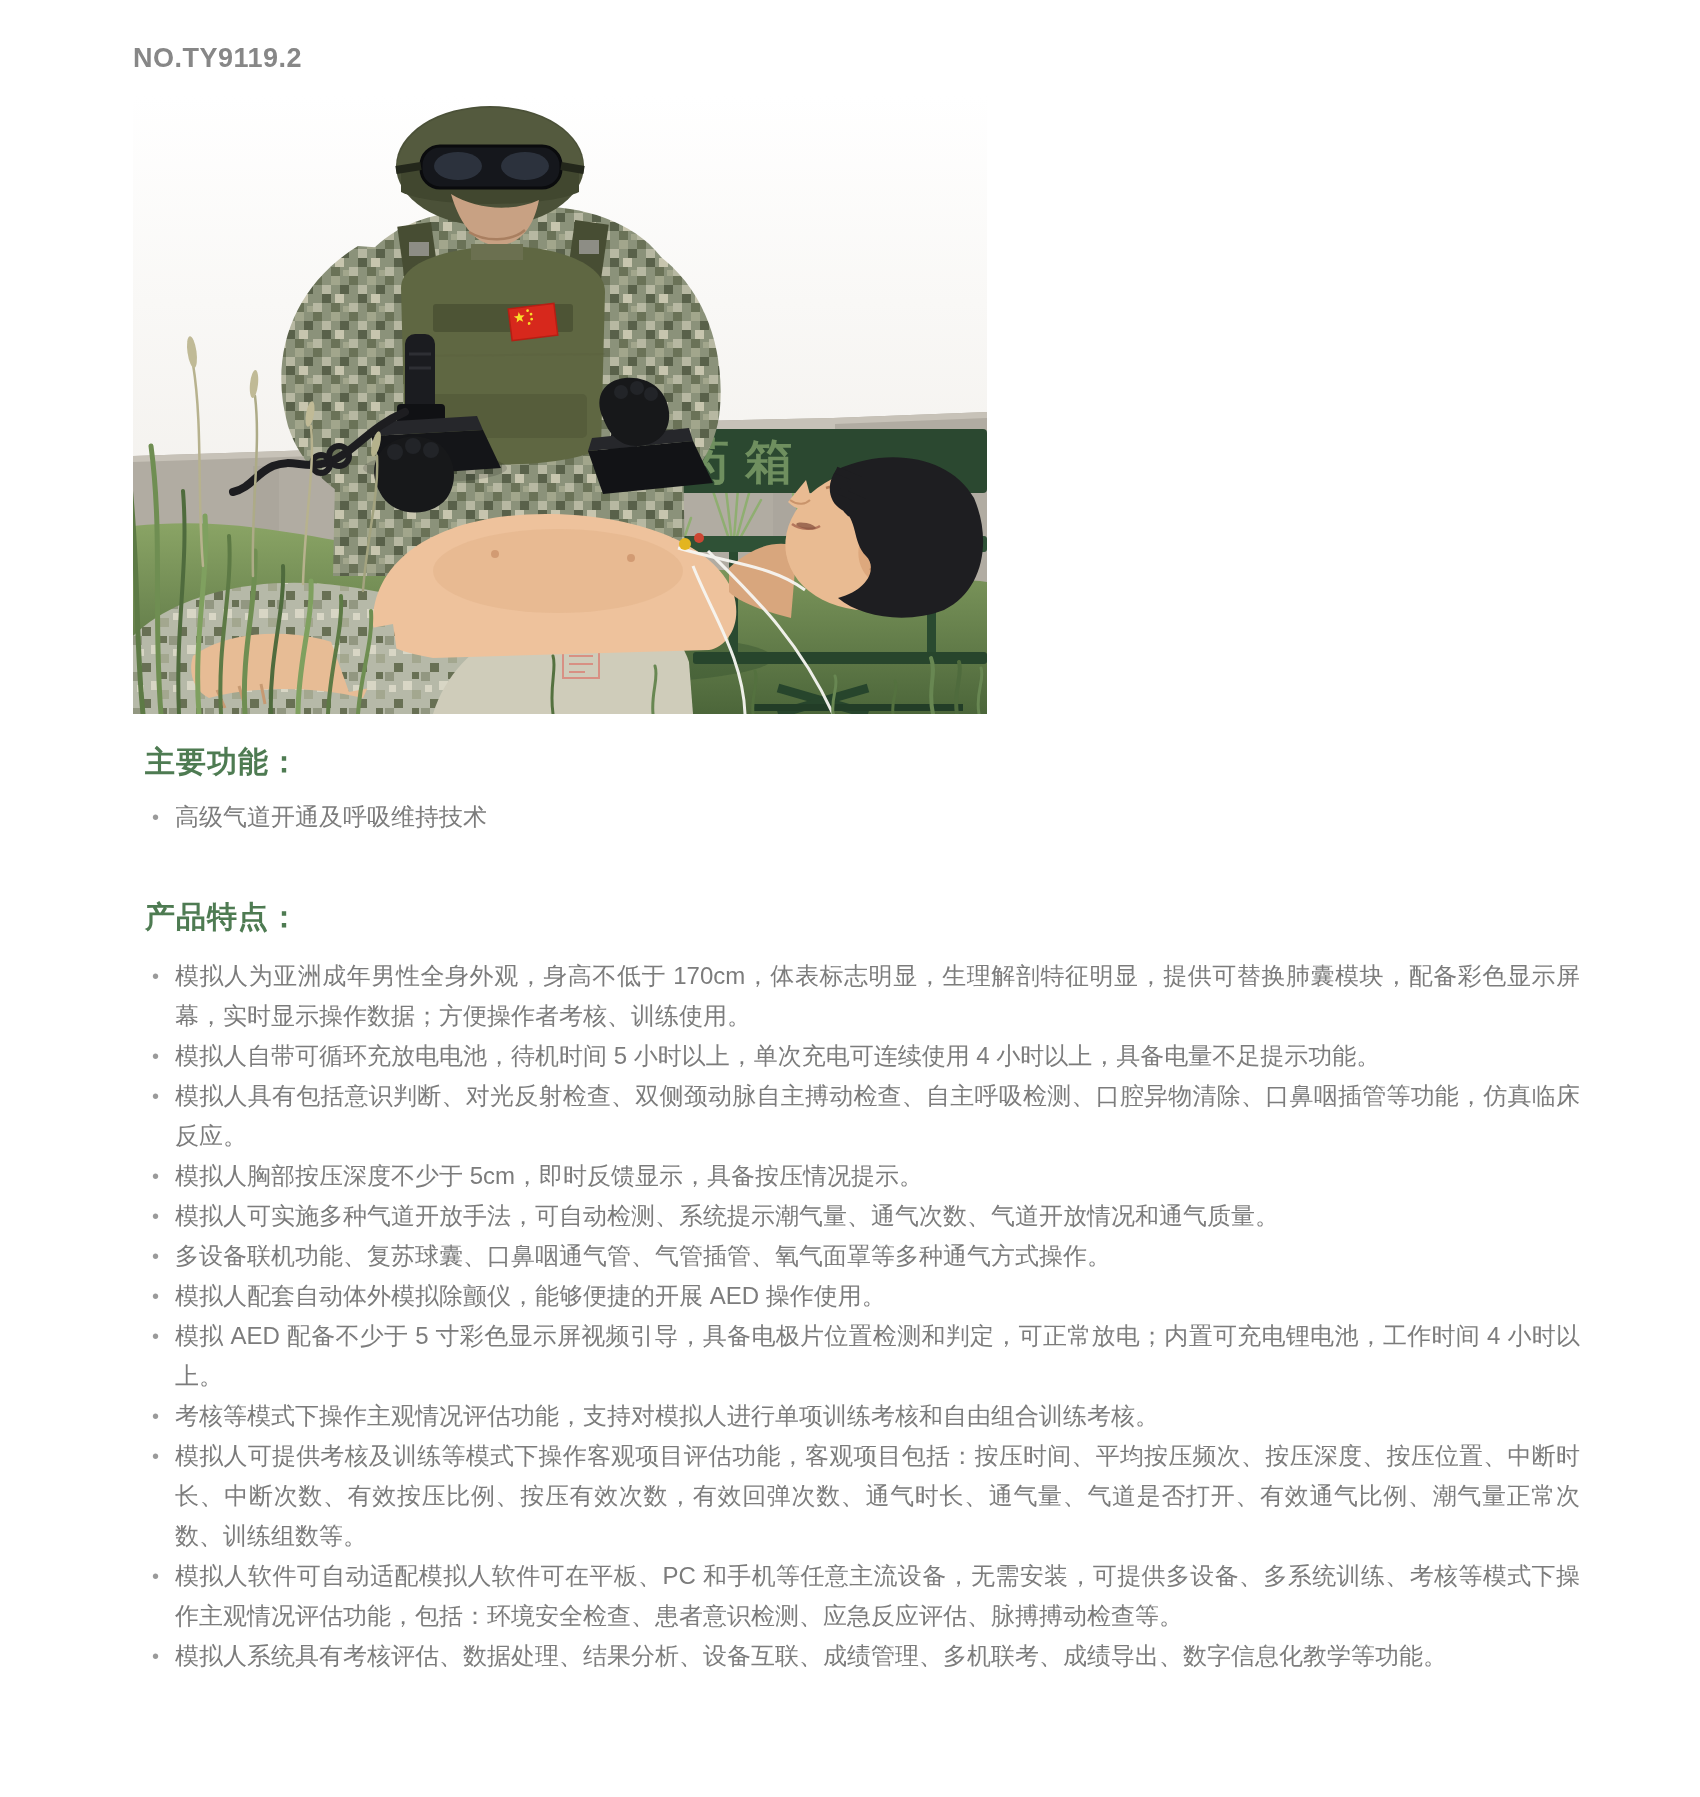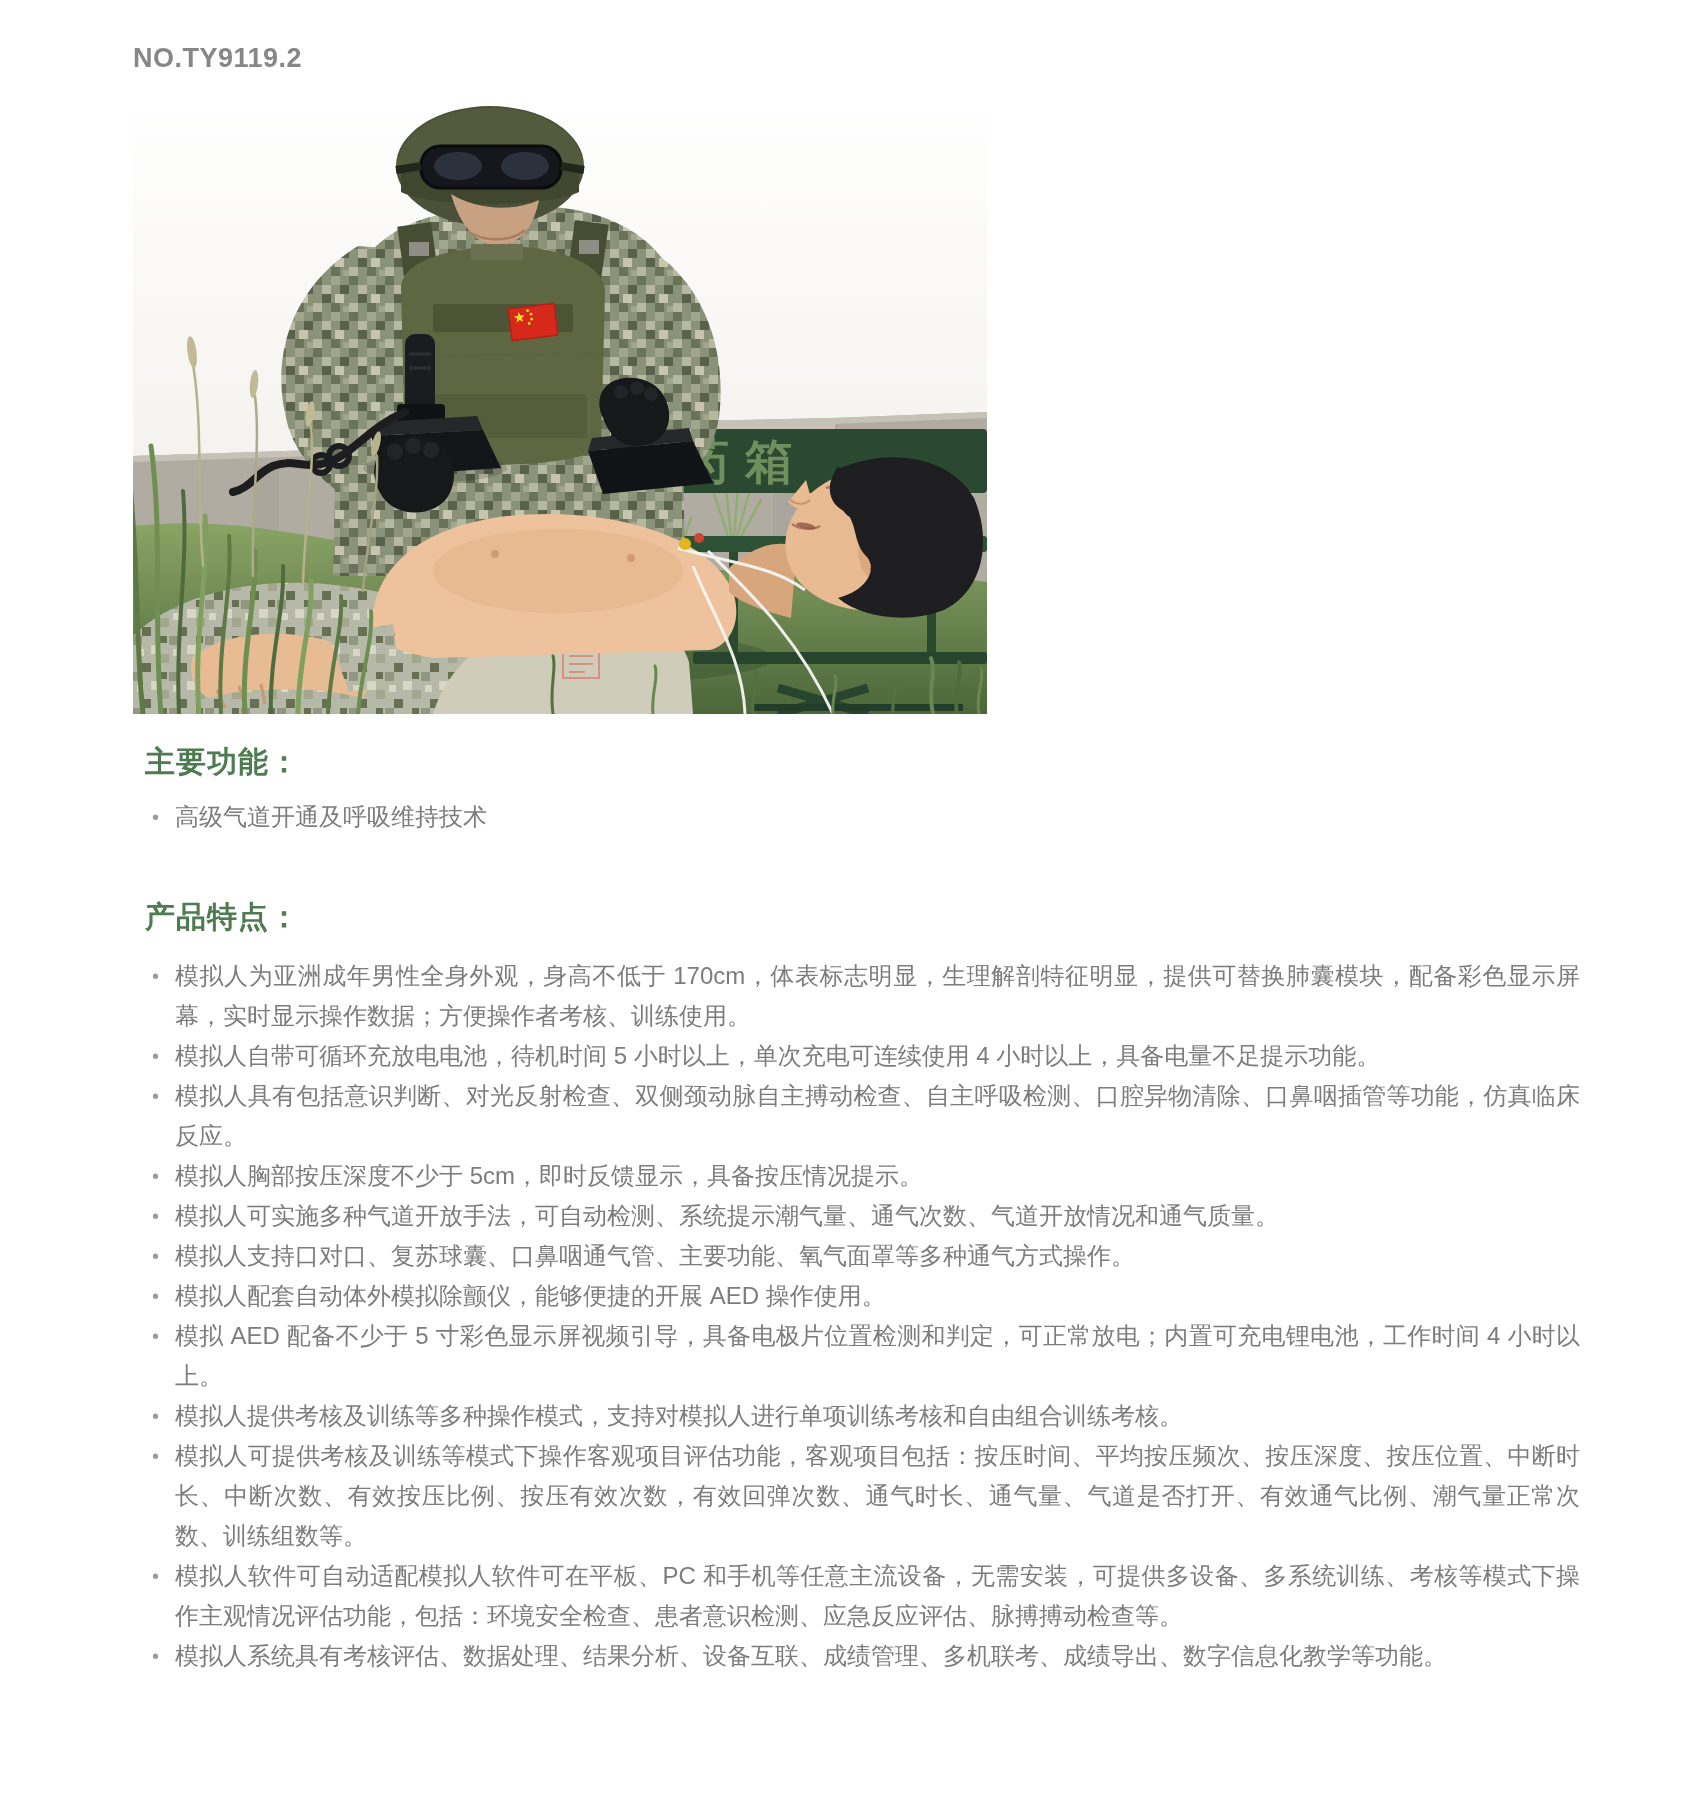--- a/index.html
+++ b/index.html
@@ -297,23 +297,23 @@
   </section>
 
   <section class="sec-feat">
     <h2 class="sec-heading">产品特点：</h2>
     <ul class="bullets">
       <li>模拟人为亚洲成年男性全身外观，身高不低于 170cm，体表标志明显，生理解剖特征明显，提供可替换肺囊模块，配备彩色显示屏幕，实时显示操作数据；方便操作者考核、训练使用。</li>
       <li>模拟人自带可循环充放电电池，待机时间 5 小时以上，单次充电可连续使用 4 小时以上，具备电量不足提示功能。</li>
       <li>模拟人具有包括意识判断、对光反射检查、双侧颈动脉自主搏动检查、自主呼吸检测、口腔异物清除、口鼻咽插管等功能，仿真临床反应。</li>
       <li>模拟人胸部按压深度不少于 5cm，即时反馈显示，具备按压情况提示。</li>
       <li>模拟人可实施多种气道开放手法，可自动检测、系统提示潮气量、通气次数、气道开放情况和通气质量。</li>
-      <li>模拟人支持口对口、复苏球囊、口鼻咽通气管、主要功能、氧气面罩等多种通气方式操作。</li>
+      <li>多设备联机功能、复苏球囊、口鼻咽通气管、气管插管、氧气面罩等多种通气方式操作。</li>
       <li>模拟人配套自动体外模拟除颤仪，能够便捷的开展 AED 操作使用。</li>
       <li>模拟 AED 配备不少于 5 寸彩色显示屏视频引导，具备电极片位置检测和判定，可正常放电；内置可充电锂电池，工作时间 4 小时以上。</li>
-      <li>模拟人提供考核及训练等多种操作模式，支持对模拟人进行单项训练考核和自由组合训练考核。</li>
+      <li>考核等模式下操作主观情况评估功能，支持对模拟人进行单项训练考核和自由组合训练考核。</li>
       <li>模拟人可提供考核及训练等模式下操作客观项目评估功能，客观项目包括：按压时间、平均按压频次、按压深度、按压位置、中断时长、中断次数、有效按压比例、按压有效次数，有效回弹次数、通气时长、通气量、气道是否打开、有效通气比例、潮气量正常次数、训练组数等。</li>
       <li>模拟人软件可自动适配模拟人软件可在平板、PC 和手机等任意主流设备，无需安装，可提供多设备、多系统训练、考核等模式下操作主观情况评估功能，包括：环境安全检查、患者意识检测、应急反应评估、脉搏搏动检查等。</li>
       <li>模拟人系统具有考核评估、数据处理、结果分析、设备互联、成绩管理、多机联考、成绩导出、数字信息化教学等功能。</li>
     </ul>
   </section>
 
 </div>
 
 </body></html>

